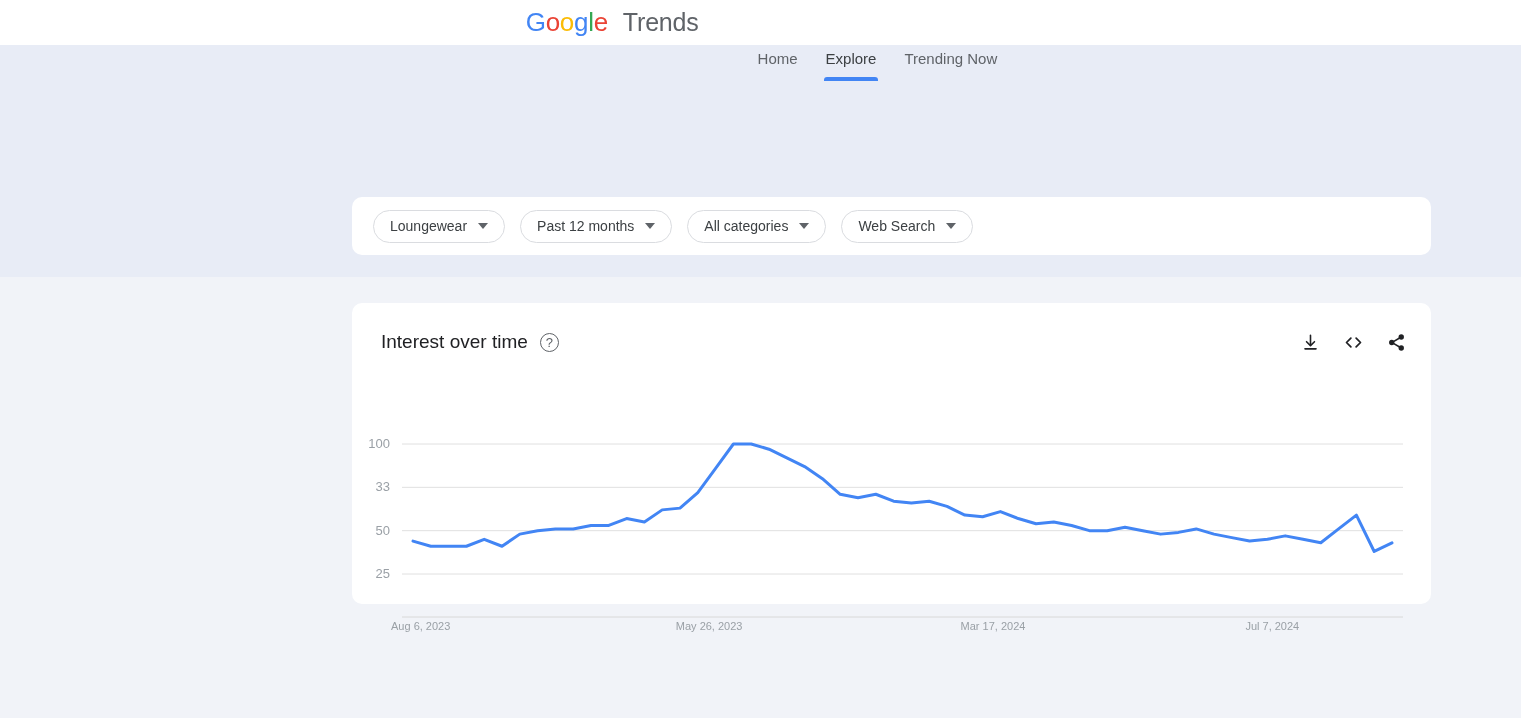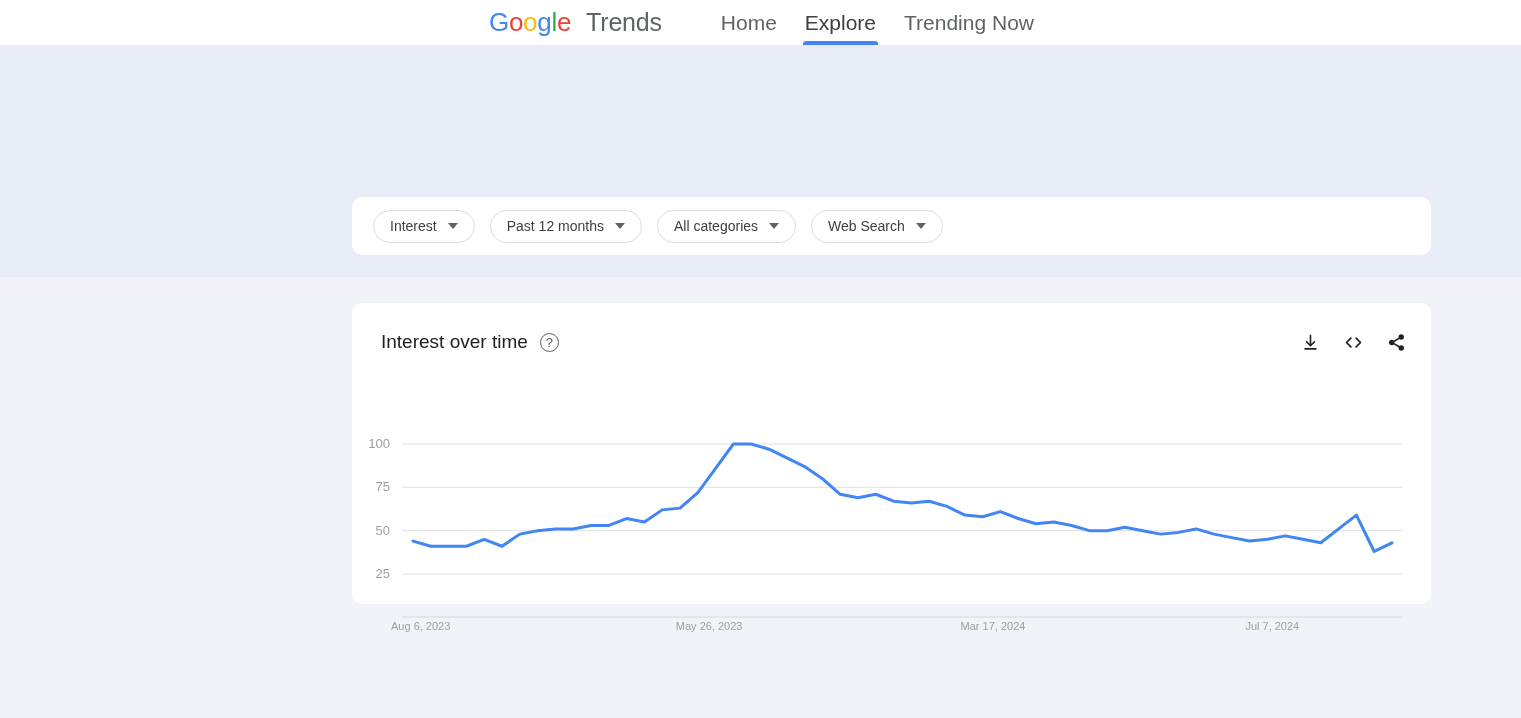--- a/index.html
+++ b/index.html
@@ -33,22 +33,23 @@
   .brand .word { font-size: 26px; letter-spacing: -0.3px; }
   .brand .trends { color:#5f6368; margin-left: 15px; font-size: 25px; }
 
   .nav { display: flex; align-items: flex-start; margin-left: 45px; height: 45px; }
   .nav-item {
     position: relative;
     height: 45px;
     display: flex; align-items: center;
     padding: 0 14px;
     color: #5f6368;
-    font-size: 21px;
+    font-size: 15px;
     cursor: pointer;
+    margin-top: 36px;
   }
   .nav-item.active { color: #3c4043; }
   .nav-item.active::after {
     content: "";
     position: absolute; left: 12px; right: 12px; bottom: 0;
     height: 4px; border-radius: 3px 3px 0 0;
     background: #4285F4;
   }
 
   
@@ -189,21 +190,21 @@
     <div class="nav">
       <div class="nav-item">Home</div>
       <div class="nav-item active">Explore</div>
       <div class="nav-item">Trending Now</div>
     </div>
   </div>
 
 
   <div class="filters-card">
     <div class="chip">
-      <span>Interest</span>
+      <span>Loungewear</span>
       <span class="caret"></span>
     </div>
     <div class="chip">
       <span>Past 12 months</span>
       <span class="caret"></span>
     </div>
     <div class="chip">
       <span>All categories</span>
       <span class="caret"></span>
     </div>
@@ -249,21 +250,21 @@
       <svg id="chart-svg" width="1079" height="394">
           <line x1="50" x2="1051" y1="141" y2="141" stroke="#e0e0e0" stroke-width="1"></line>
           <line x1="50" x2="1051" y1="184.33333333333331" y2="184.33333333333331" stroke="#e0e0e0" stroke-width="1"></line>
           <line x1="50" x2="1051" y1="227.66666666666666" y2="227.66666666666666" stroke="#e0e0e0" stroke-width="1"></line>
           <line x1="50" x2="1051" y1="271" y2="271" stroke="#e0e0e0" stroke-width="1"></line>
           <line x1="50" x2="1051" y1="314" y2="314" stroke="#d8d8d8" stroke-width="1"></line>
           <path d="M61.00 238.07 L78.80 243.27 L96.60 243.27 L114.40 243.27 L132.20 236.33 L150.00 243.27 L167.80 231.13 L185.60 227.67 L203.40 225.93 L221.20 225.93 L239.00 222.47 L256.80 222.47 L274.60 215.53 L292.40 219.00 L310.20 206.87 L328.00 205.13 L345.80 189.53 L363.60 165.27 L381.40 141.00 L399.20 141.00 L417.00 146.20 L434.80 154.87 L452.60 163.53 L470.40 175.67 L488.20 191.27 L506.00 194.73 L523.80 191.27 L541.60 198.20 L559.40 199.93 L577.20 198.20 L595.00 203.40 L612.80 212.07 L630.60 213.80 L648.40 208.60 L666.20 215.53 L684.00 220.73 L701.80 219.00 L719.60 222.47 L737.40 227.67 L755.20 227.67 L773.00 224.20 L790.80 227.67 L808.60 231.13 L826.40 229.40 L844.20 225.93 L862.00 231.13 L879.80 234.60 L897.60 238.07 L915.40 236.33 L933.20 232.87 L951.00 236.33 L968.80 239.80 L986.60 225.93 L1004.40 212.07 L1022.20 248.47 L1040.00 239.80" fill="none" stroke="#4285F4" stroke-width="3" stroke-linejoin="round" stroke-linecap="round"></path>
         </svg>
       <div id="ytick-layer">
           <div class="ytick" style="left: 8px; top: 133px;">100</div>
-          <div class="ytick" style="left: 8px; top: 176.333px;">75</div>
+          <div class="ytick" style="left: 8px; top: 176.333px;">33</div>
           <div class="ytick" style="left: 8px; top: 219.667px;">50</div>
           <div class="ytick" style="left: 8px; top: 263px;">25</div>
         </div>
       <div id="xtick-layer">
           <div class="xtick" style="left: 39px; top: 317px;">Aug 6, 2023</div>
           <div class="xtick" style="left: 323.8px; top: 317px;">May 26, 2023</div>
           <div class="xtick" style="left: 608.6px; top: 317px;">Mar 17, 2024</div>
           <div class="xtick" style="left: 893.4px; top: 317px;">Jul 7, 2024</div>
         </div>
     </div>

